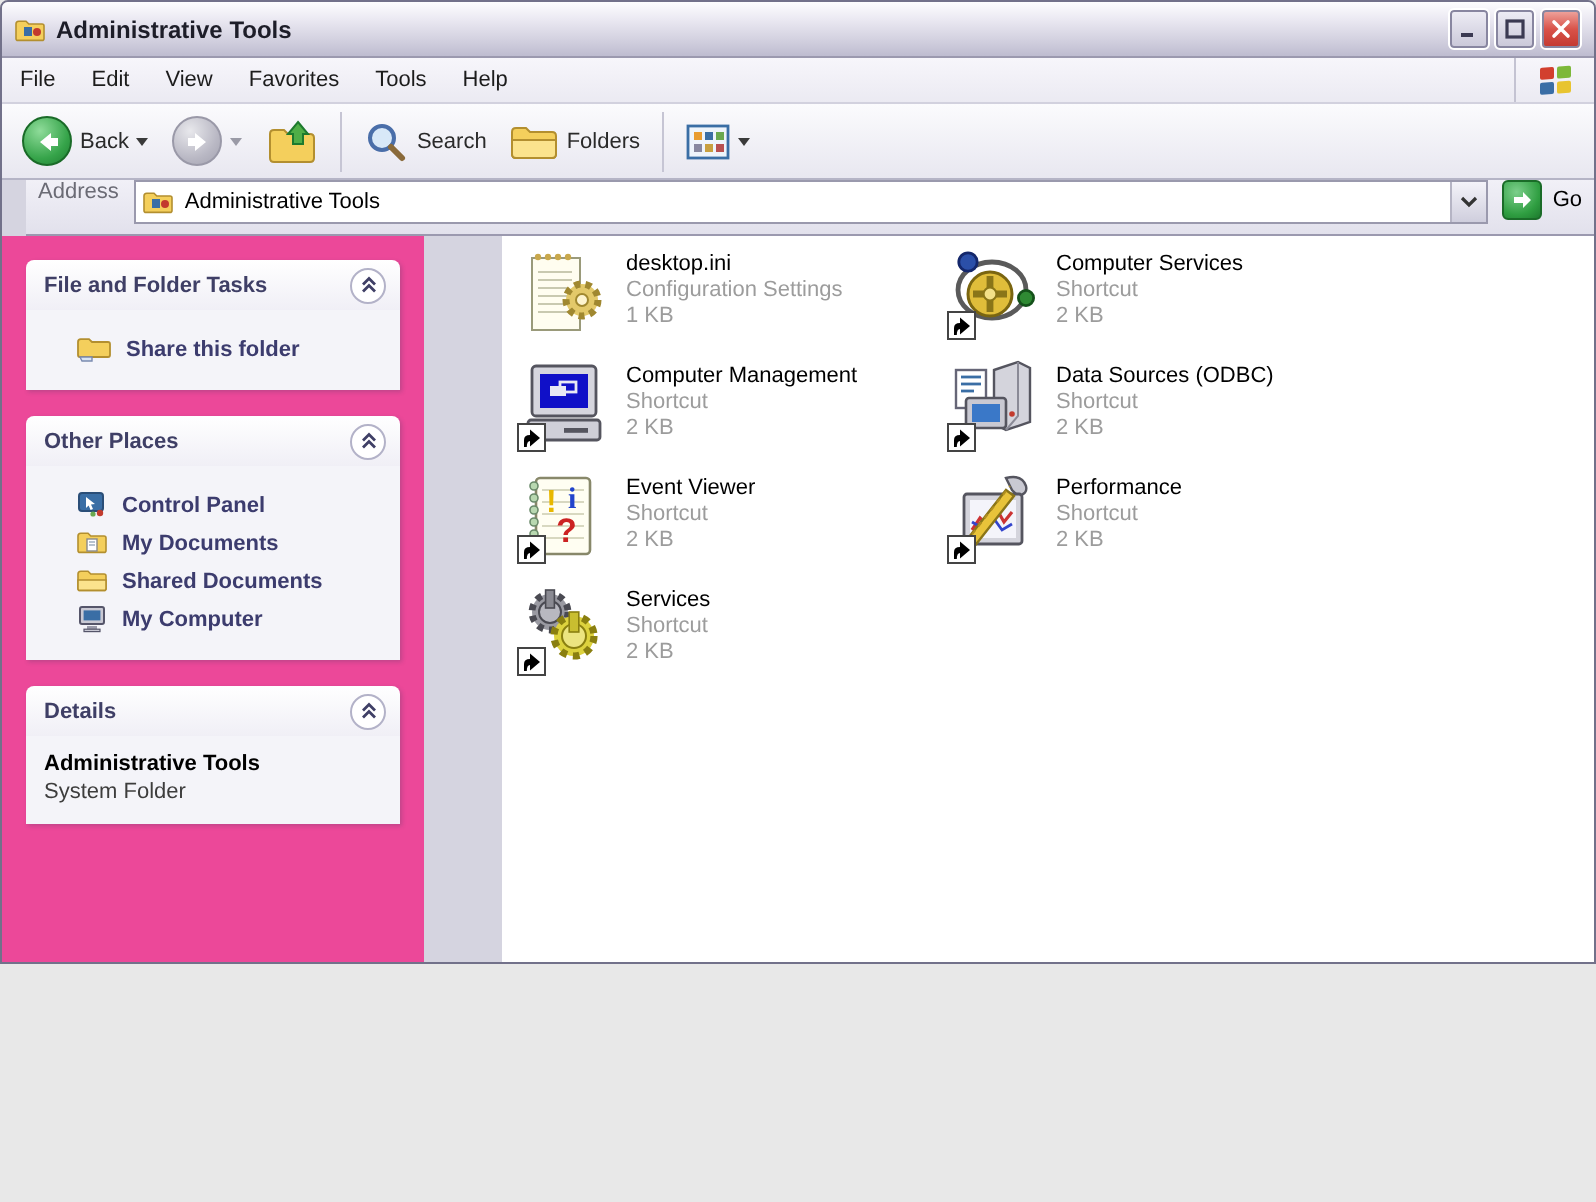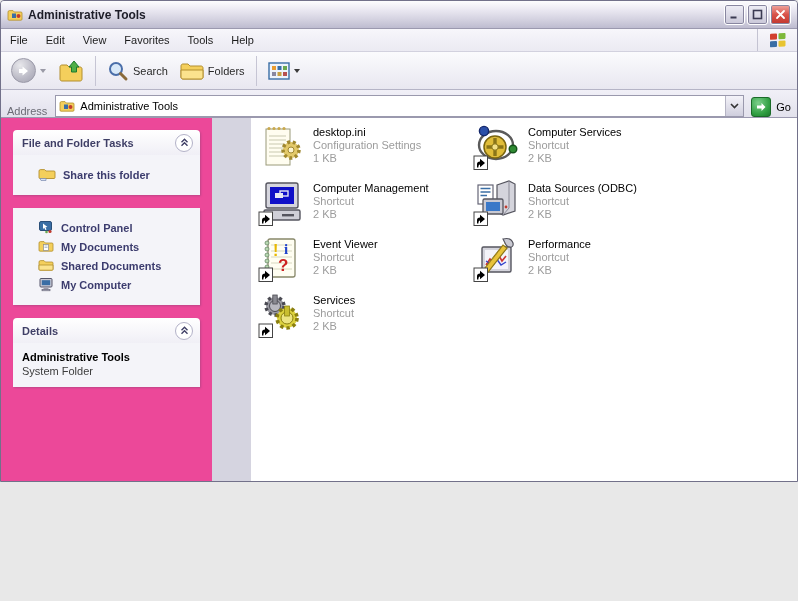--- a/index.html
+++ b/index.html
@@ -60,22 +60,23 @@
   .nav-circle.green { background:radial-gradient(circle at 35% 28%, #8fdc9a, #36a44a 62%, #1e7d31); border:1px solid #1a6b28; }
   .nav-circle.gray  { background:radial-gradient(circle at 35% 28%, #e8e8ec, #b9b8c4 62%, #a3a2b0); border:1px solid #9a99a8; }
   .caret { width:0; height:0; border-left:3px solid transparent; border-right:3px solid transparent; border-top:4px solid #3a3a3a; }
   .caret.dim { border-top-color:#9a9aa6; }
   .tb-sep { width:1px; height:30px; background:#c6c5d4; margin:0 3px; }
 
   
   .addressbar {
     height:28px; flex:0 0 28px;
     background:linear-gradient(180deg,#f1f0f7,#e2e1ec);
-    display:flex; align-items:flex-end; padding:0 6px;
+    display:flex; align-items:flex-start; padding:0 6px;
     border-bottom:1px solid #9b99af;
+    margin-left:12px;
   }
   .addr-label { color:#6b6b75; margin-right:8px; }
   .addr-combo {
     flex:1; height:22px; background:#fff; border:1px solid #9a99ad;
     display:flex; align-items:center; padding-left:3px;
   }
   .addr-combo .addr-text { margin-left:5px; color:#000; flex:1; }
   .combo-drop {
     width:18px; height:20px; background:linear-gradient(180deg,#f4f3f9,#cfcedd);
     border-left:1px solid #b5b4c4; display:flex; align-items:center; justify-content:center;
@@ -166,20 +167,29 @@
           <rect x="9.5" y="3" width="7" height="6" rx="1" fill="#7db83a"></rect>
           <rect x="1" y="10.5" width="7" height="6" rx="1" fill="#3a6ea5"></rect>
           <rect x="9.5" y="10.5" width="7" height="6" rx="1" fill="#e8c430"></rect>
         </g>
       </svg>
     </span>
   </div>
 
   <div class="toolbar">
     <span class="tb-btn">
+      <span class="nav-circle green">
+        <svg width="14" height="14" viewBox="0 0 14 14">
+            <path d="M8.5 2.5 L3 7 L8.5 11.5 L8.5 9 L12 9 L12 5 L8.5 5 Z" fill="#fff"></path>
+          </svg>
+      </span>
+      <span>Back</span>
+      <span class="caret"></span>
+    </span>
+    <span class="tb-btn">
       <span class="nav-circle gray">
         <svg width="14" height="14" viewBox="0 0 14 14">
             <path d="M5.5 2.5 L11 7 L5.5 11.5 L5.5 9 L2 9 L2 5 L5.5 5 Z" fill="#fff"></path>
           </svg>
       </span>
       <span class="caret dim"></span>
     </span>
     <span class="tb-btn">
       <svg width="26" height="24" viewBox="0 0 26 24">
         <path d="M2 8 C2 6.8 2.8 6 4 6 L9 6 L11 8 L22 8 C23.2 8 24 8.8 24 10 L24 20 C24 21.2 23.2 22 22 22 L4 22 C2.8 22 2 21.2 2 20 Z" fill="#f4cf5c" stroke="#b38f2f"></path>
@@ -261,20 +271,28 @@
             <svg width="18" height="16" viewBox="0 0 18 16">
               <path d="M1 5 C1 4.2 1.6 3.6 2.4 3.6 L6.5 3.6 L8 5 L16 5 C16.6 5 17 5.4 17 6 L17 11.5 C17 12.1 16.6 12.5 16 12.5 L2 12.5 C1.4 12.5 1 12.1 1 11.5 Z" fill="#f4cf5c" stroke="#b38f2f" stroke-width="0.9"></path>
               <path d="M2 12.5 L8 12.5 L8 14.5 L3 14.5 Z" fill="#d8e4f4" stroke="#7a8ab0" stroke-width="0.7"></path>
             </svg>
             <span class="lbl">Share this folder</span>
           </div>
         </div>
       </div>
 
       <div class="panel">
+        <div class="panel-header">
+          <span>Other Places</span>
+          <span class="chev-btn">
+            <svg width="9" height="9" viewBox="0 0 9 9">
+                <path d="M1.5 4.2 L4.5 1.2 L7.5 4.2 M1.5 7.8 L4.5 4.8 L7.5 7.8" stroke="#3f3f66" stroke-width="1.4" fill="none"></path>
+              </svg>
+          </span>
+        </div>
         <div class="panel-body">
           <div class="task-item">
             <svg width="16" height="16" viewBox="0 0 16 16">
               <rect x="1.5" y="2.5" width="12" height="9" rx="1.5" fill="#3a6ea5" stroke="#2a4e78"></rect>
               <path d="M5 4.5 L9.5 8 L7.5 8.2 L8.5 10.5 L7.3 11 L6.3 8.8 L5 10 Z" fill="#fff"></path>
               <circle cx="12" cy="12.5" r="1.6" fill="#c23b2e"></circle>
                 <circle cx="8.5" cy="13" r="1.3" fill="#6aa84f"></circle>
             </svg>
             <span class="lbl">Control Panel</span>
           </div>

